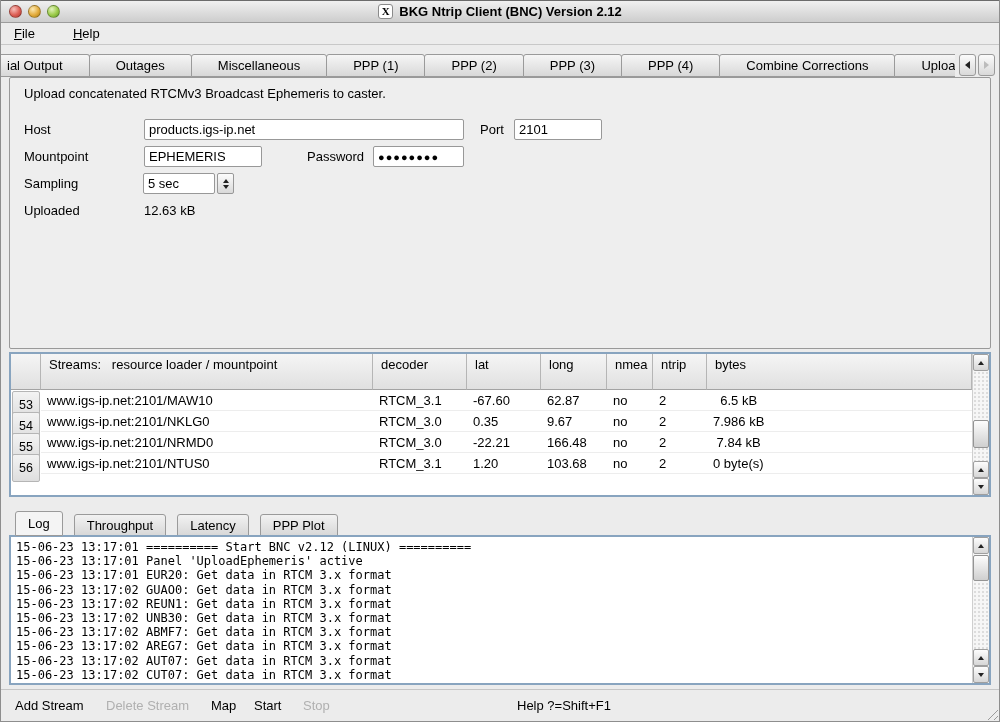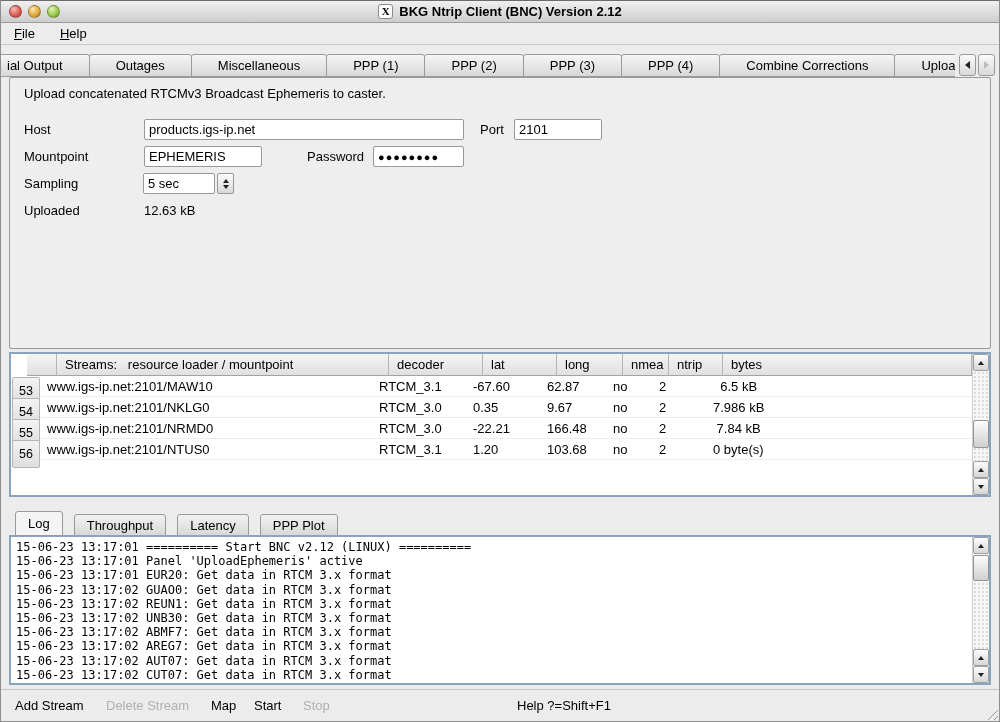--- a/index.html
+++ b/index.html
@@ -16,21 +16,21 @@
   .lights { position:absolute; left:8px; top:4px; display:flex; gap:6px; }
   .light { width:13px; height:13px; border-radius:50%; border:1px solid rgba(0,0,0,.28); }
   .light.red    { background:radial-gradient(circle at 35% 30%, #f6beb9, #dd5f55 55%, #a8372e); }
   .light.yellow { background:radial-gradient(circle at 35% 30%, #fce9b2, #e3ac3d 55%, #a87b12); }
   .light.green  { background:radial-gradient(circle at 35% 30%, #e2f3bc, #9ccb49 55%, #5d9427); }
   .title-wrap { height:100%; display:flex; align-items:center; justify-content:center; gap:6px; font-weight:bold; }
   .x11-icon { display:inline-block; width:15px; height:15px; line-height:13px; text-align:center;
     background:#fff; border:1px solid #8a8a8a; border-radius:3px; font:bold 11px "Liberation Serif", serif; }
   
   .menubar { position:absolute; top:23px; left:0; right:0; height:22px;
-    border-bottom:1px solid #c8c8c8; display:flex; align-items:center; padding-left:8px; gap:15px; }
+    border-bottom:1px solid #c8c8c8; display:flex; align-items:center; padding-left:8px; gap:28px; }
   .menu-item { padding:2px 5px; }
   .menu-item::first-letter { text-decoration:underline; }
   
   .tabbar { position:absolute; top:51px; left:0; right:0; height:26px; display:flex; align-items:flex-end; }
   .tabstrip { display:flex; align-items:flex-end; flex:1; min-width:0; overflow:hidden; }
   .tab { height:23px; line-height:22px; padding:0 26px; white-space:nowrap;
     background:linear-gradient(#f6f6f6,#d8d8d8); border:1px solid #9a9a9a;
     border-radius:3px 3px 0 0; margin-left:-1px; }
   .tab.truncated { border-top-left-radius:0; border-left:none; padding-left:6px; margin-left:0; }
   .tab.active { height:32px; line-height:25px; background:#fcfcfc; position:relative; z-index:2; margin-left:2px; }
@@ -54,21 +54,21 @@
     align-items:center; justify-content:center; gap:2px; }
   .sarr { width:0; height:0; }
   .sarr.up   { border-left:3.5px solid transparent; border-right:3.5px solid transparent; border-bottom:4.5px solid #222; }
   .sarr.down { border-left:3.5px solid transparent; border-right:3.5px solid transparent; border-top:4.5px solid #222; }
   .uploaded-val { position:absolute; left:134px; line-height:21px; }
   
   .table-frame { position:absolute; top:352px; left:8px; right:8px; height:145px;
     border:2px solid #88a4bf; background:#fff; display:flex; }
   .tbl { flex:1; min-width:0; display:flex; flex-direction:column; overflow:hidden; }
   .trow { display:flex; }
-  .thead { height:22px; flex:none;padding-left:16px; }
+  .thead { height:36px; flex:none; }
   .hc { border-right:1px solid #b5b5b5; border-bottom:1px solid #a3a3a3;
     background:linear-gradient(#f5f5f5,#e0e0e0); line-height:21px; padding-left:8px;
     white-space:pre; overflow:hidden; }
   .hc.c0 { padding:0; }
   .c0 { width:30px; flex:none; }
   .c1 { width:332px; flex:none; }
   .c2 { width:94px; flex:none; }
   .c3 { width:74px; flex:none; }
   .c4 { width:66px; flex:none; }
   .c5 { width:46px; flex:none; }

